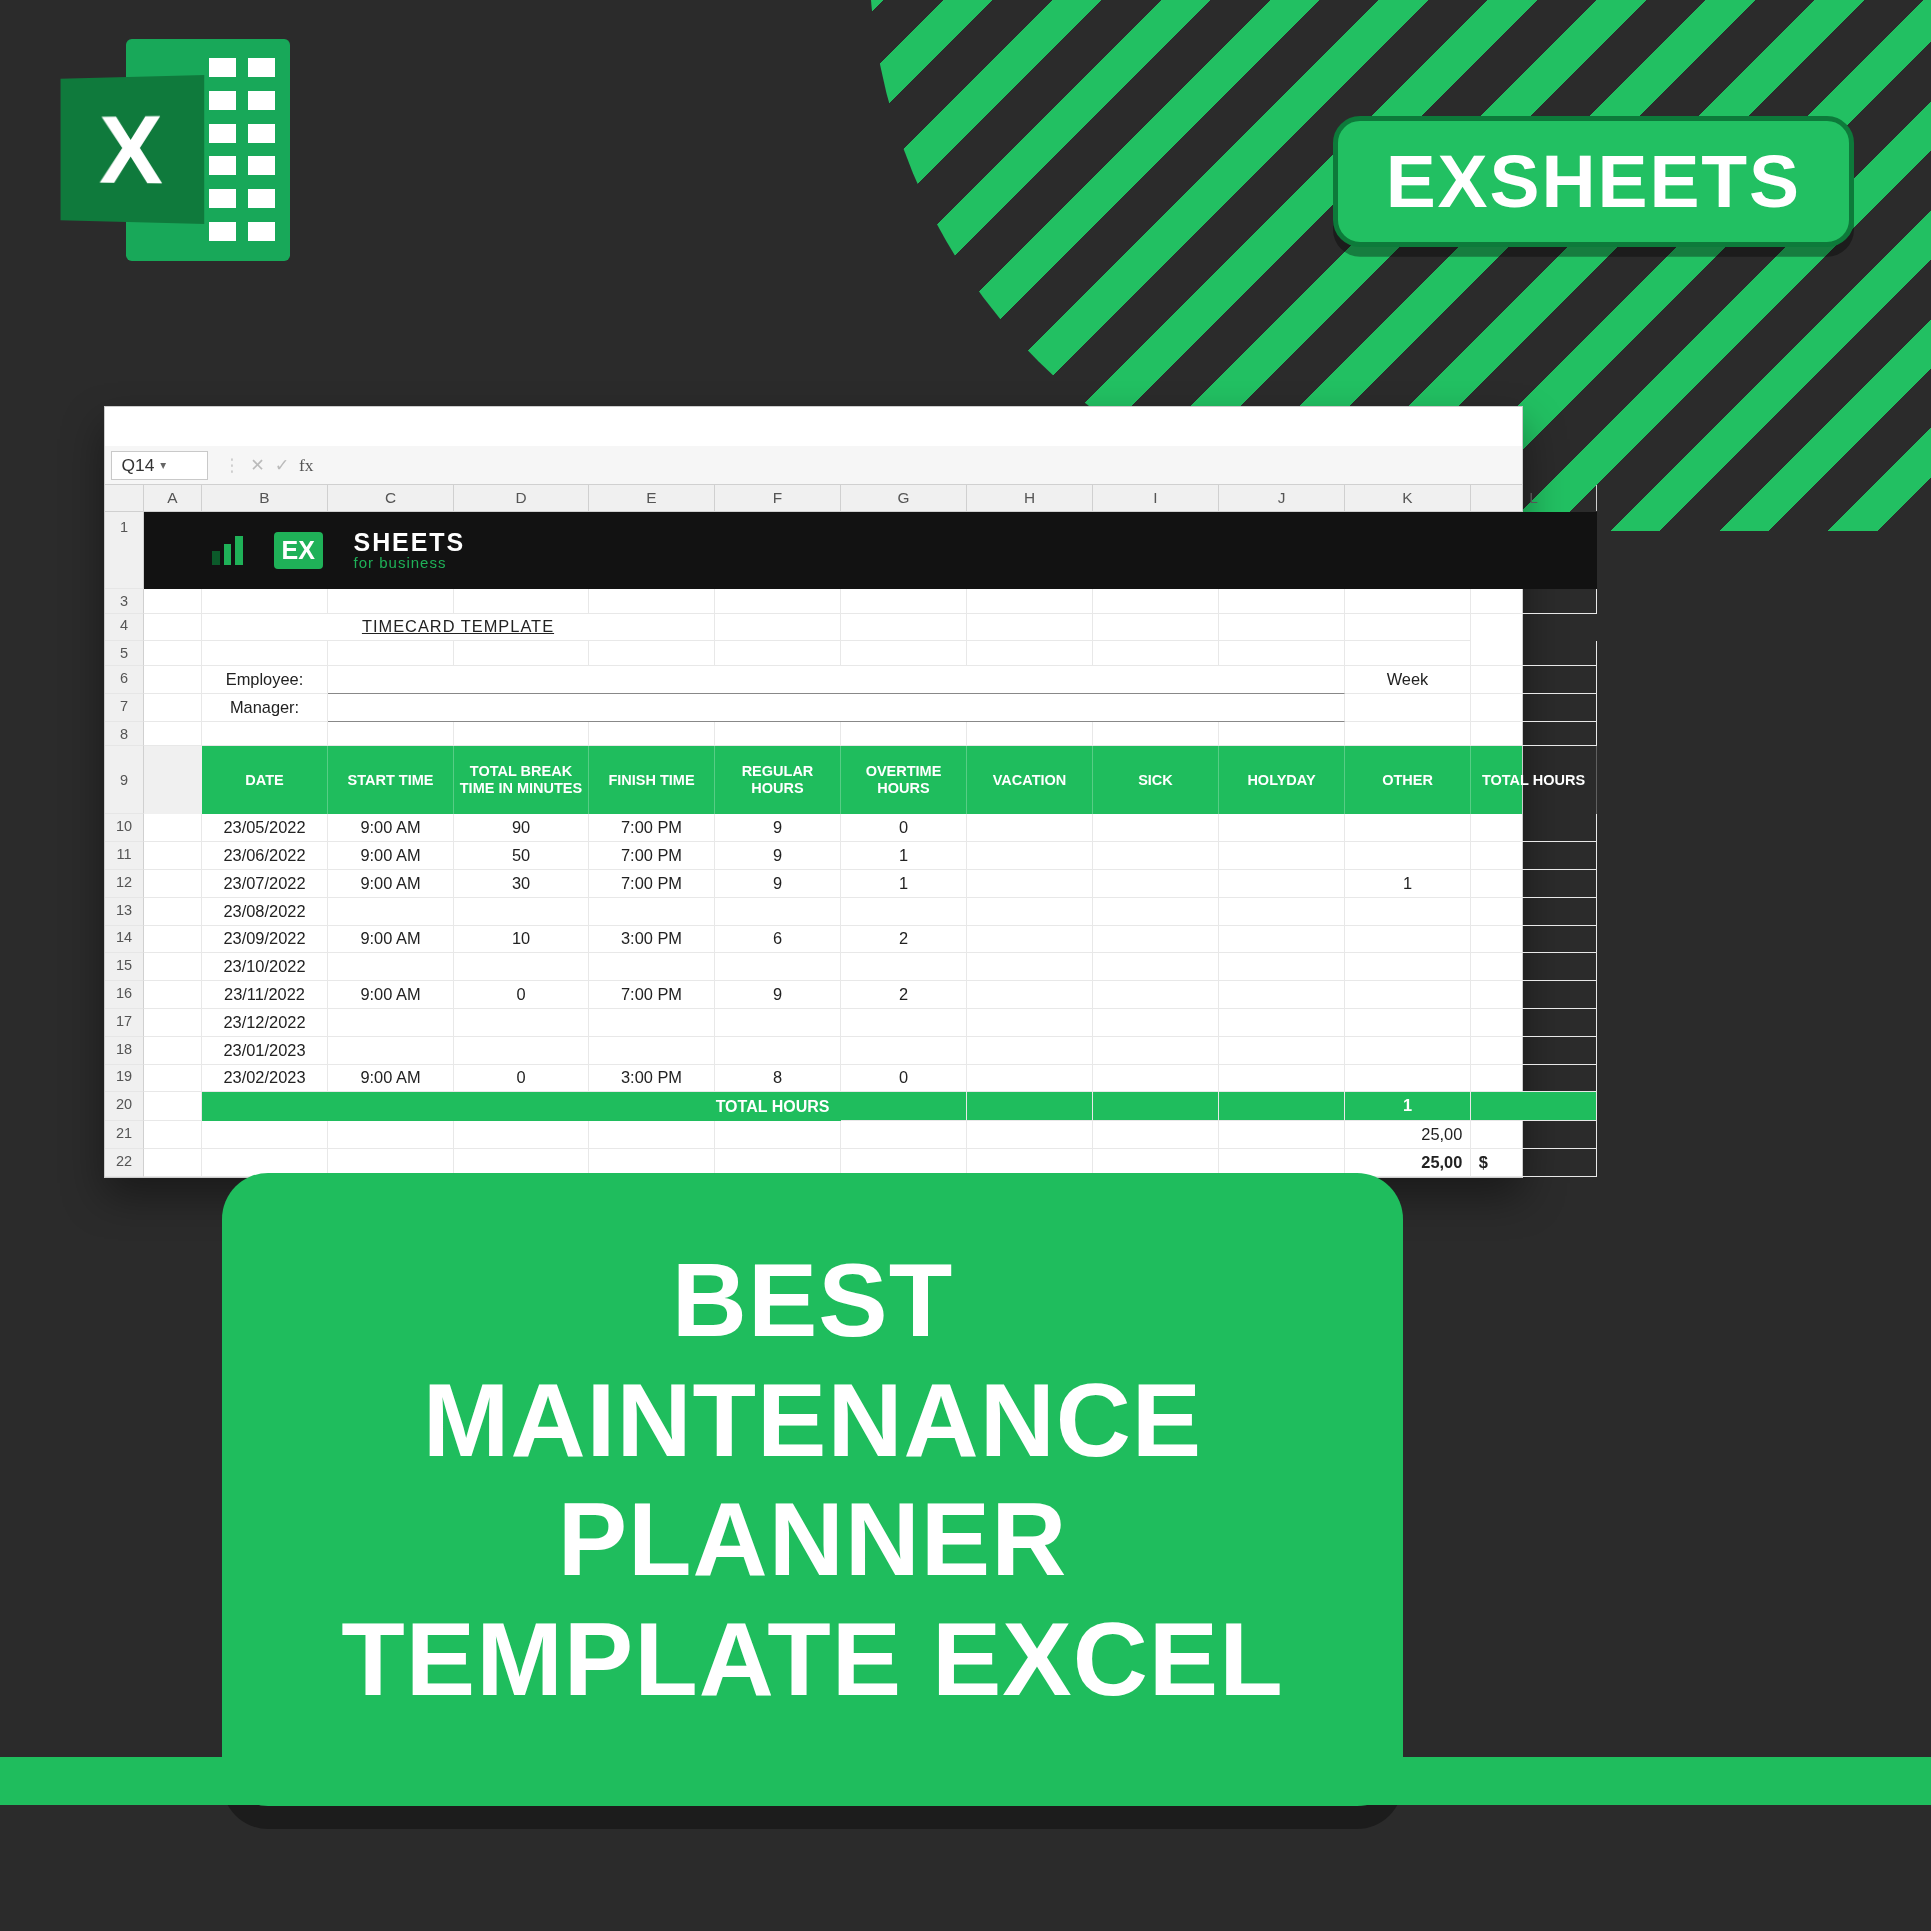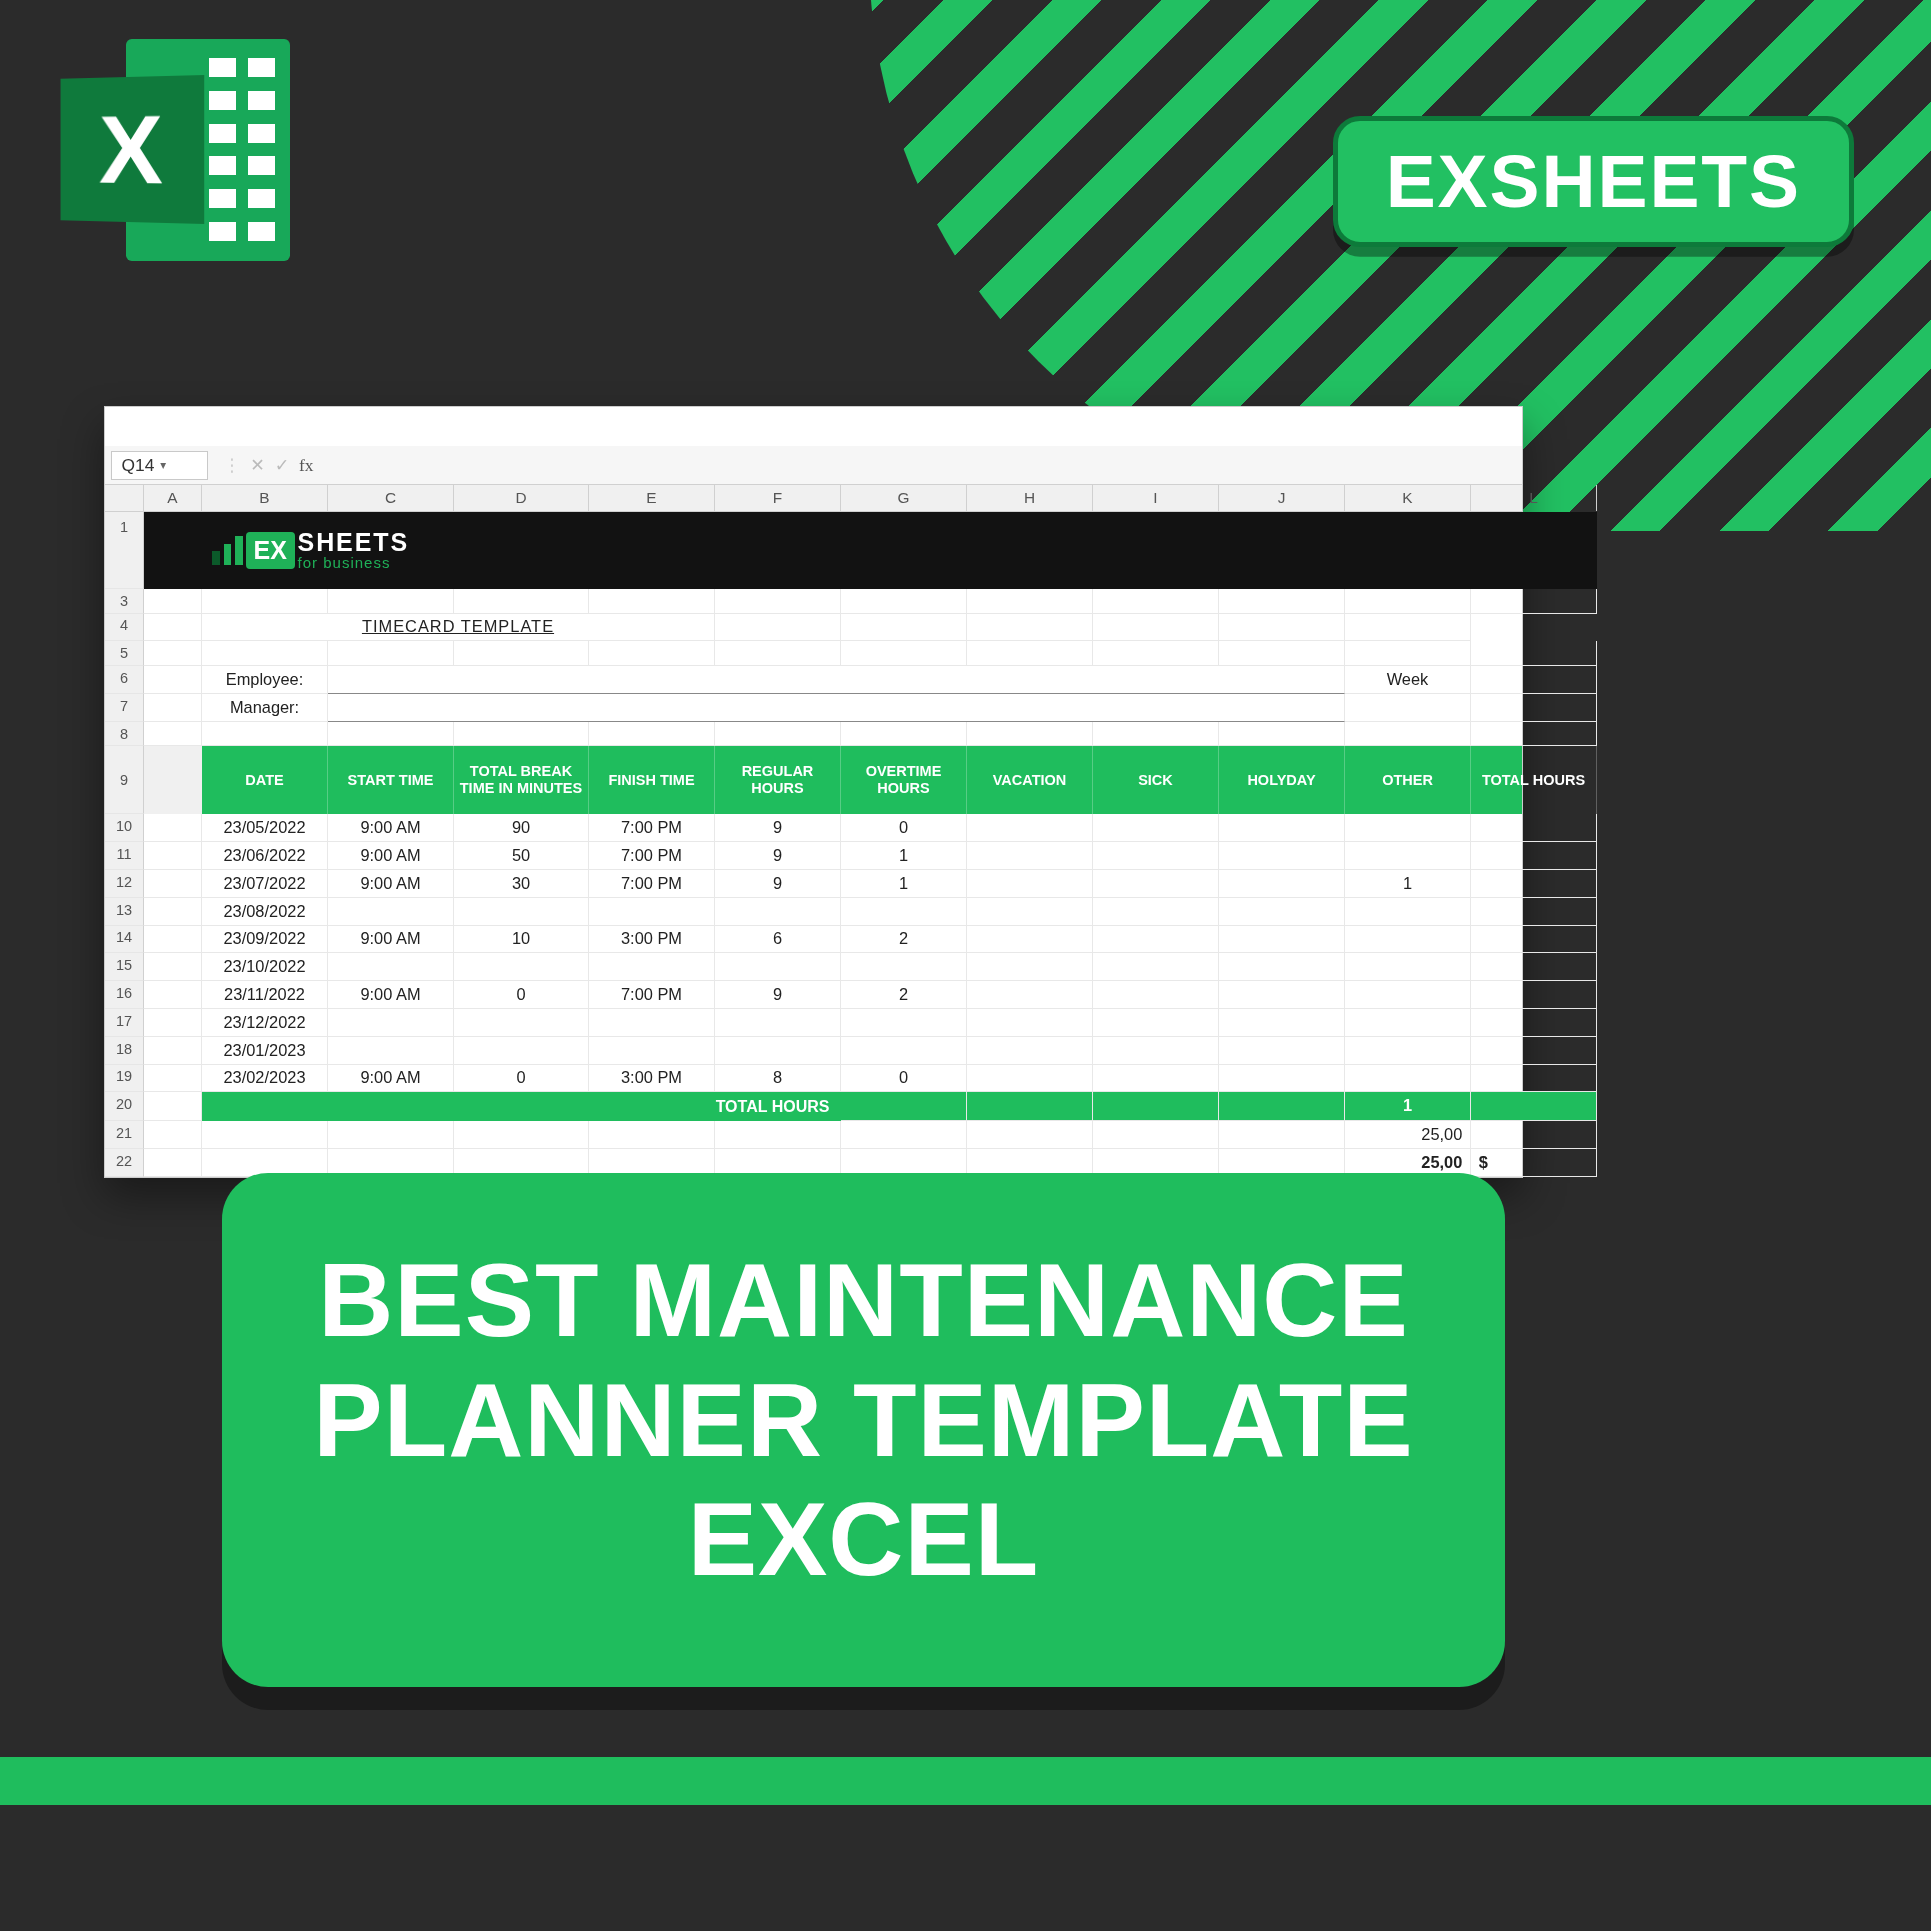--- a/index.html
+++ b/index.html
@@ -185,21 +185,21 @@
   }
   .row .cell.left{text-align:left;}
 
   .banner{
     grid-column: 2 / -1;
     background:#121212;
     height:77px;
     display:flex;
     align-items:center;
     padding-left:68px;
-    gap:3px;
+    gap:31px;
   }
   .banner .mini{
     display:flex; align-items:flex-end; gap:3.9px;
   }
   .banner .mini i{display:block;width:7.7px;background:#1fb158;}
   .banner .mini i:nth-child(1){height:13.5px;background:#0b5a2a;}
   .banner .mini i:nth-child(2){height:21px;}
   .banner .mini i:nth-child(3){height:29px;}
   .banner .ex{
     background:#1fb158;color:#fff;font-weight:900;font-size:25px;
@@ -252,21 +252,21 @@
     background:#1fbd5d;
     height:29px;
     border:none !important;
   }
 
   
   .title-card{
     position:absolute;
     left:222px;
     top:1173px;
-    width:1283px;
+    width:1181px;
     background:#1fbd5d;
     border-radius:46px;
     padding:68px 58px 87px;
     box-shadow: 0 23px 0 rgba(0,0,0,0.35);
     text-align:center;
   }
   .title-card h1{
     color:#fff;
     font-size:104px;
     font-weight:900;

